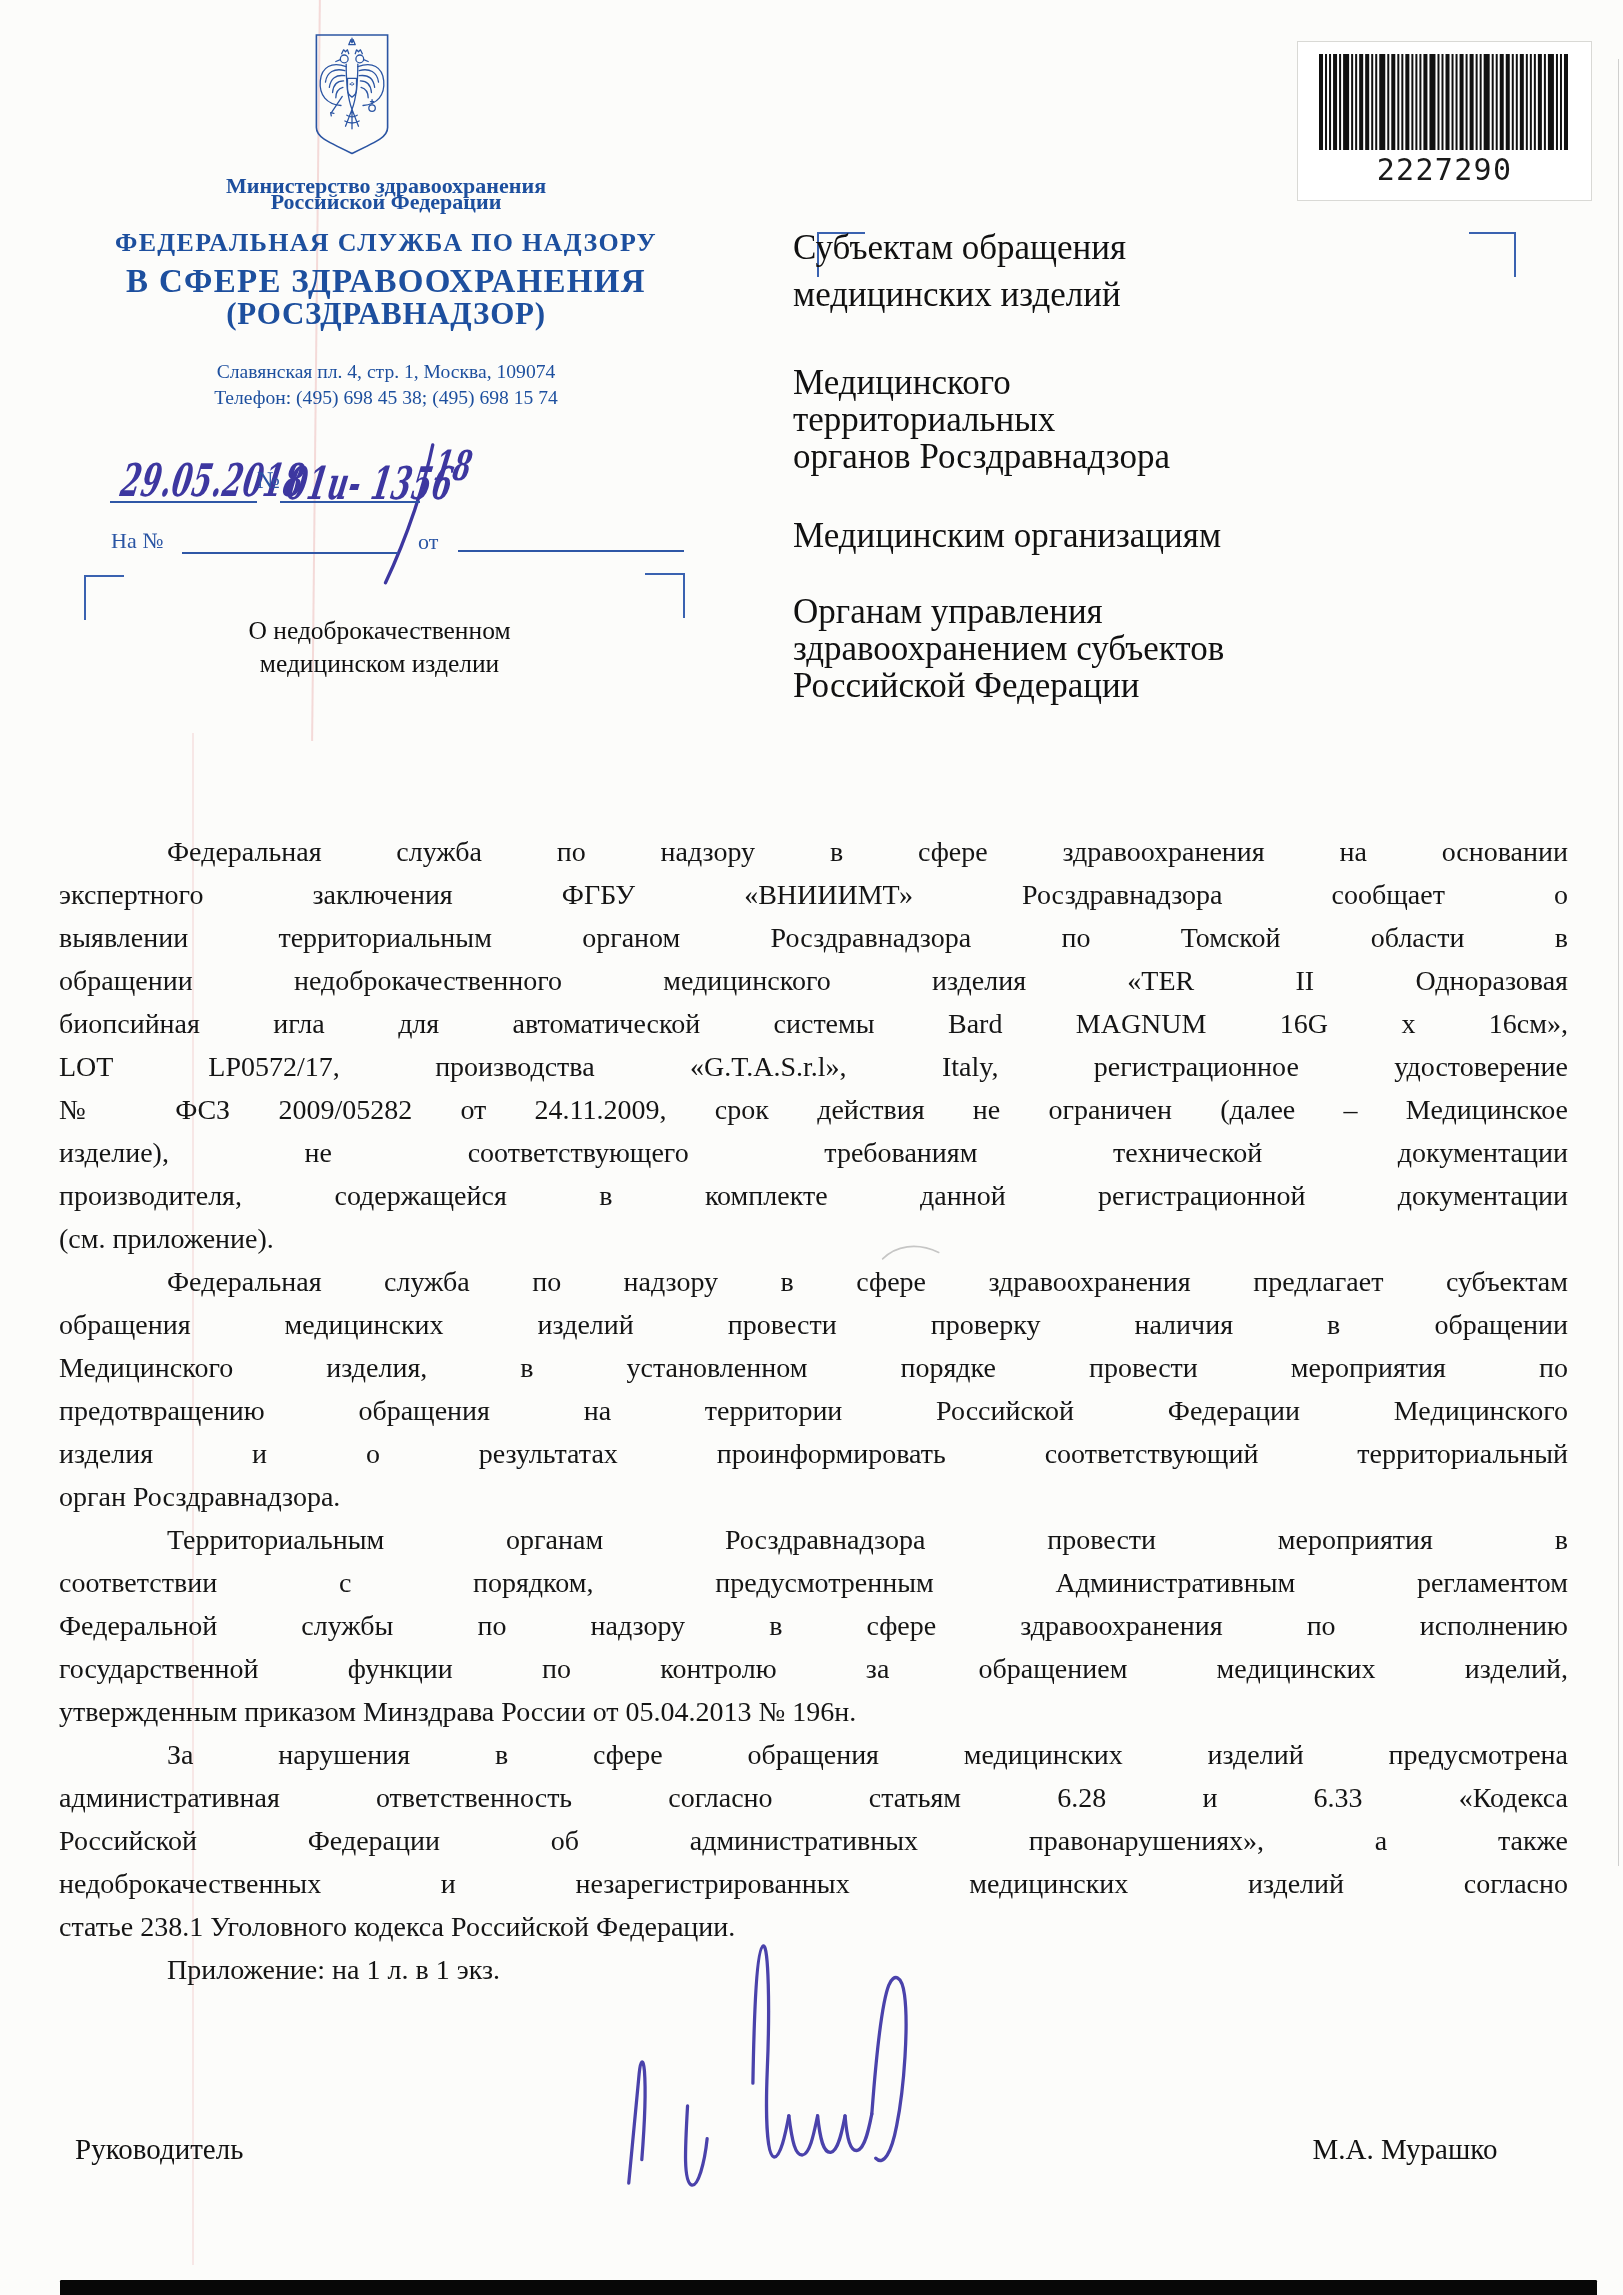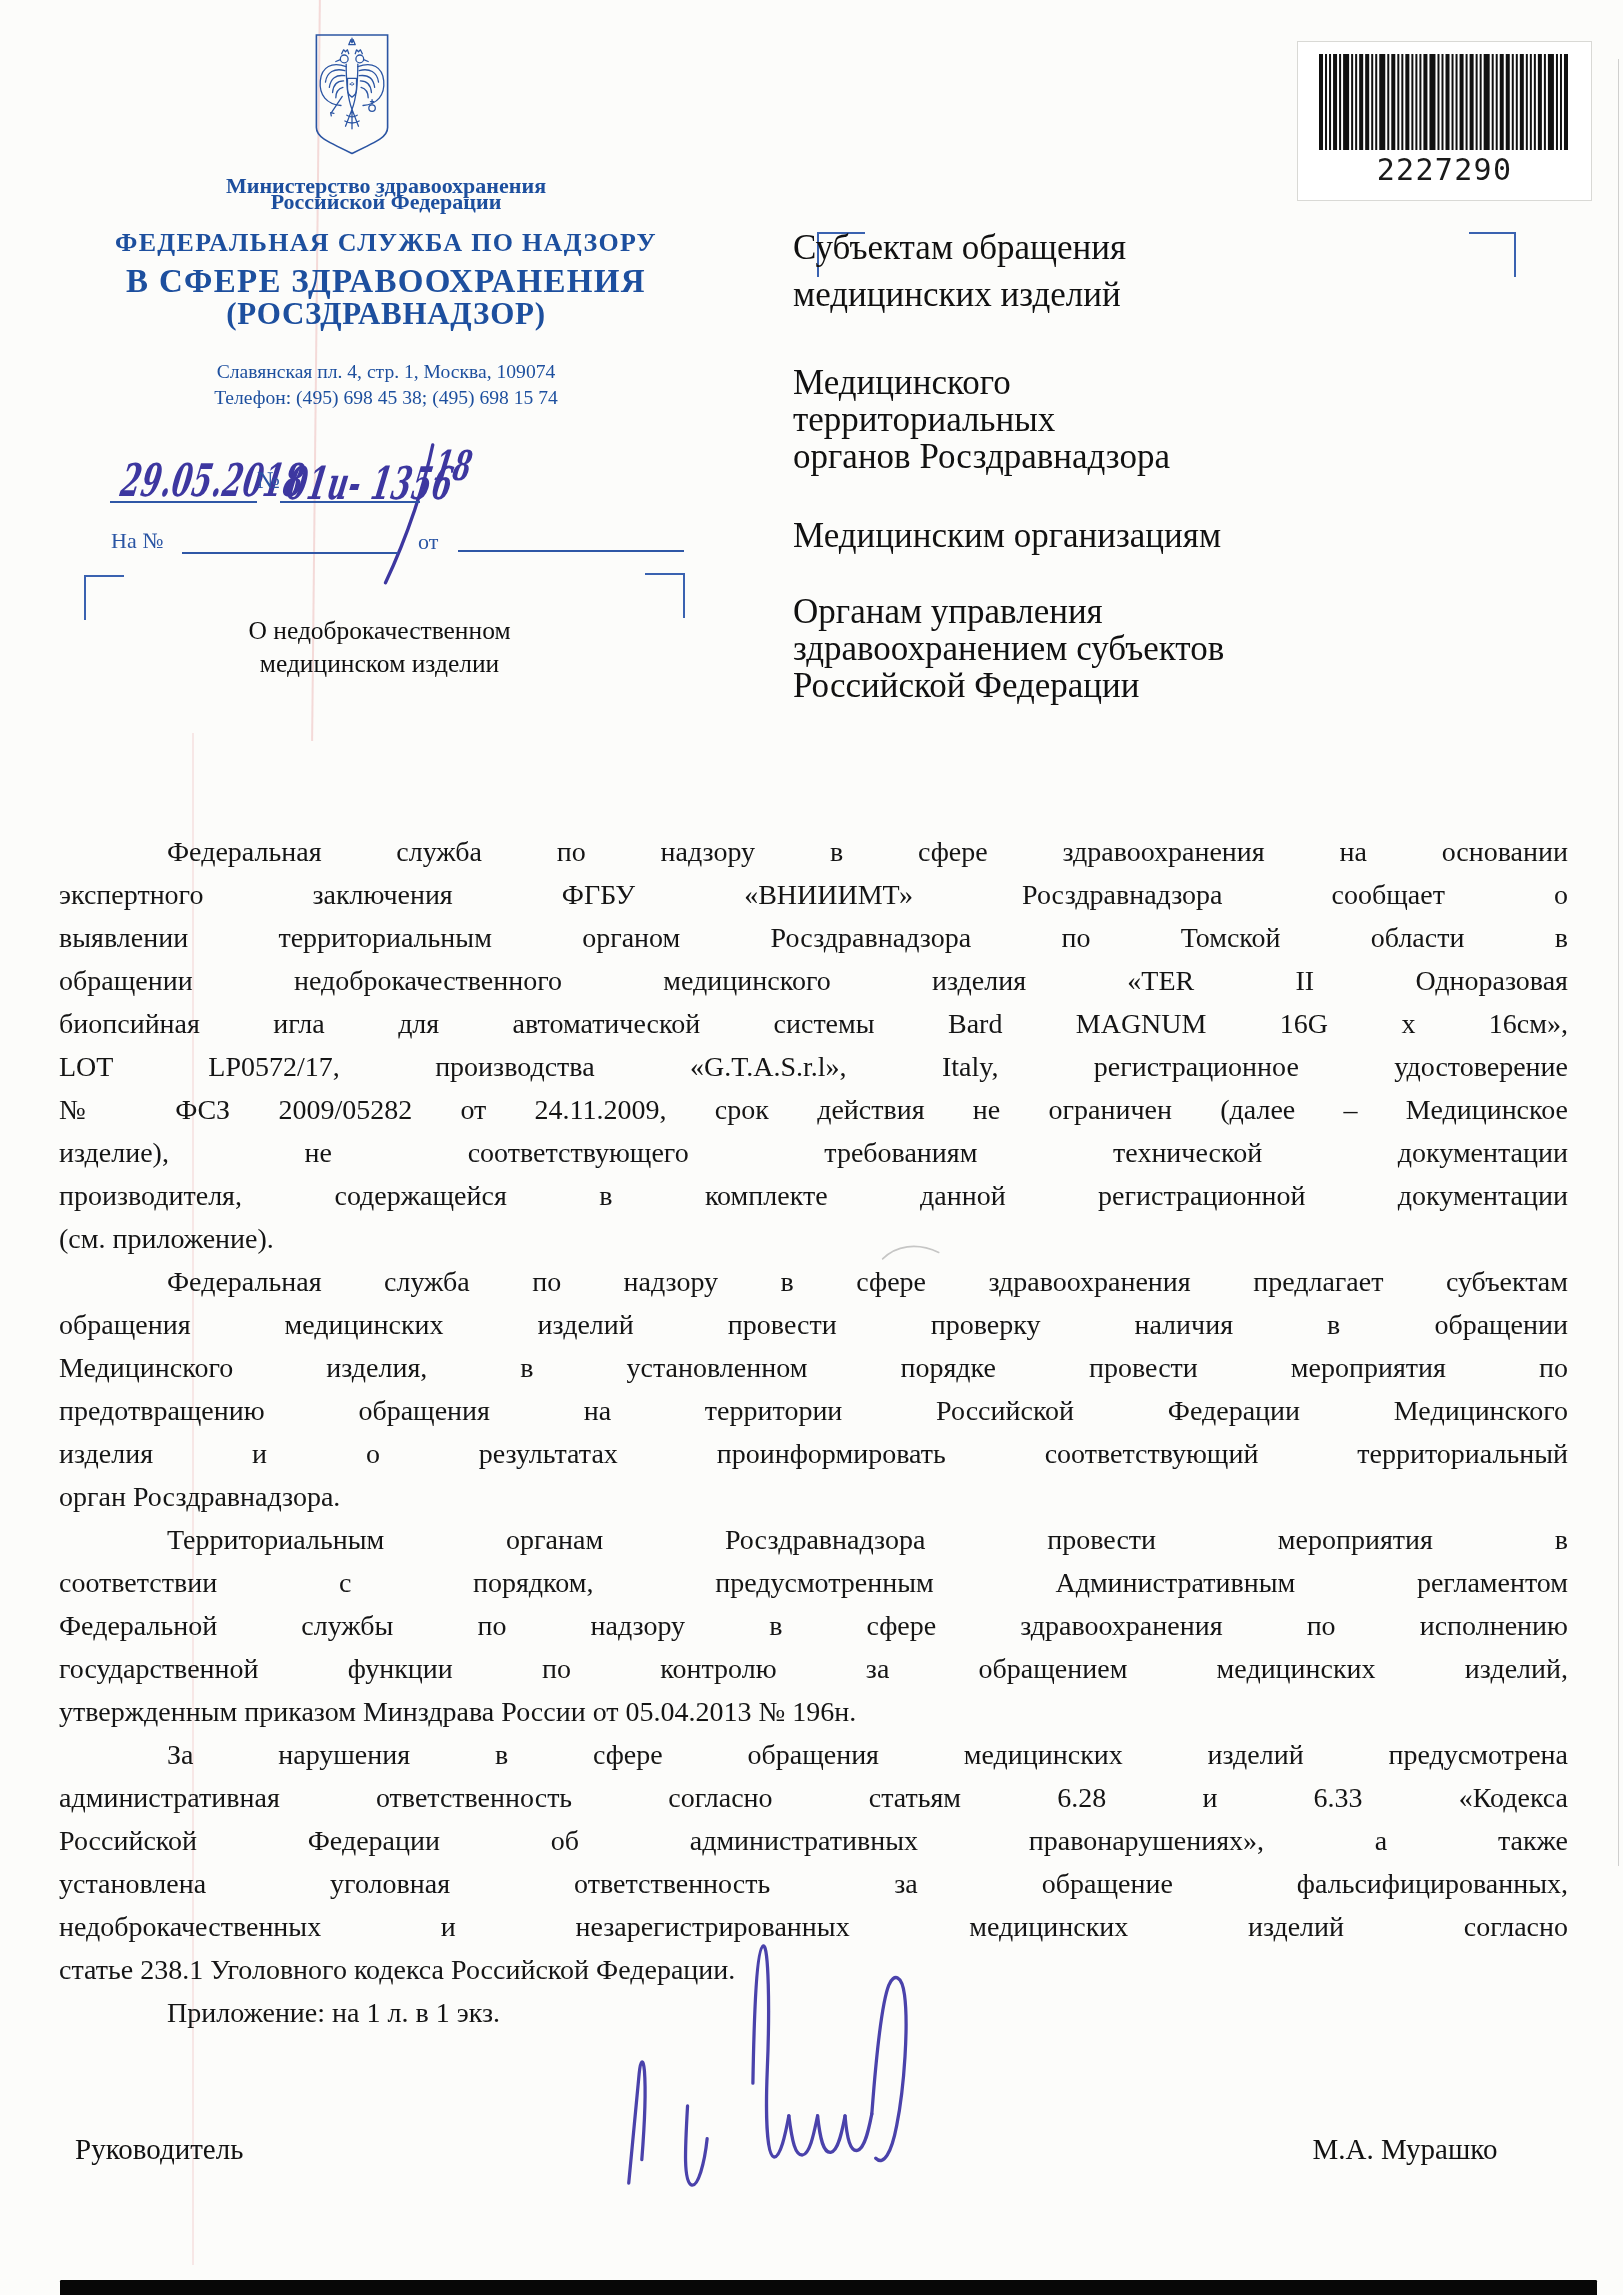--- a/index.html
+++ b/index.html
@@ -274,21 +274,20 @@
       <div class="bline">изделия и о результатах проинформировать соответствующий территориальный</div>
       <div class="bline last">орган Росздравнадзора.</div>
       <div class="bline indent">Территориальным органам Росздравнадзора провести мероприятия в</div>
       <div class="bline">соответствии с порядком, предусмотренным Административным регламентом</div>
       <div class="bline">Федеральной службы по надзору в сфере здравоохранения по исполнению</div>
       <div class="bline">государственной функции по контролю за обращением медицинских изделий,</div>
       <div class="bline last">утвержденным приказом Минздрава России от 05.04.2013 № 196н.</div>
       <div class="bline indent">За нарушения в сфере обращения медицинских изделий предусмотрена</div>
       <div class="bline">административная ответственность согласно статьям 6.28 и 6.33 «Кодекса</div>
       <div class="bline">Российской Федерации об административных правонарушениях», а также</div>
-      <div class="bline">установлена уголовная ответственность за обращение фальсифицированных,</div>
       <div class="bline">недоброкачественных и незарегистрированных медицинских изделий согласно</div>
       <div class="bline last">статье 238.1 Уголовного кодекса Российской Федерации.</div>
       <div class="bline indent last">Приложение: на 1 л. в 1 экз.</div>
     </div>
 
   <svg class="pen-flick" viewBox="0 0 95 42">
     <path d="M4,32 C24,12 56,6 90,22" stroke="#9a9a9a" stroke-width="2.5" fill="none" stroke-linecap="round"></path>
   </svg>
 
   <div class="signer-title">Руководитель</div>

